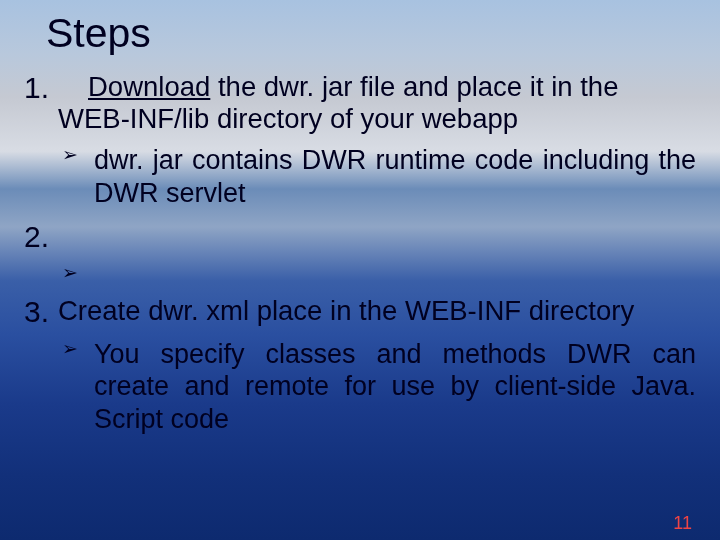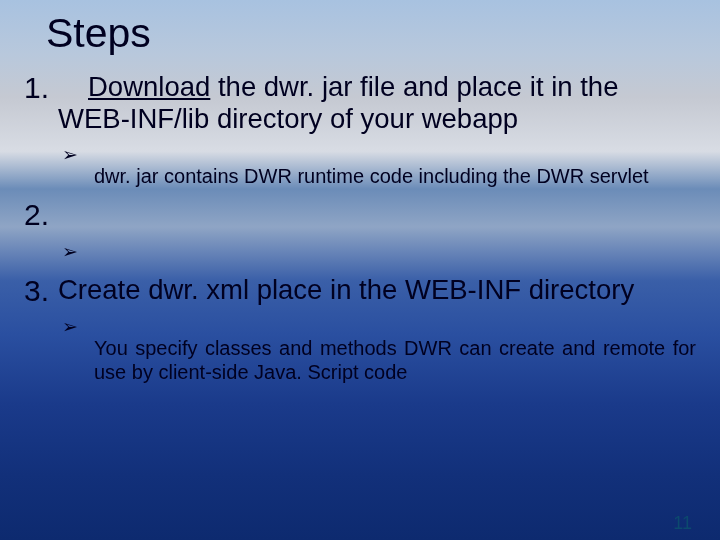--- a/index.html
+++ b/index.html
@@ -67,32 +67,31 @@
     align-items: flex-start;
     margin-top: 8px;
     padding-left: 38px;
   }
   .arrow {
     font-size: 19px;
     min-width: 32px;
     line-height: 1.2;
   }
   .subtxt {
-    font-size: 20px;
+    font-size: 27px;
     line-height: 1.22;
     flex: 1;
     text-align: justify;
-    margin-top: 20px;
   }
   .pgnum {
     position: absolute;
     right: 28px;
     bottom: 14px;
     font-size: 18px;
-    color: #0c4a6e;
+    color: #ef4444;
   }
 </style>
 </head>
 <body>
 
 <div class="slide">
   <h1 class="title">Steps</h1>
 
   <div class="list">
 

